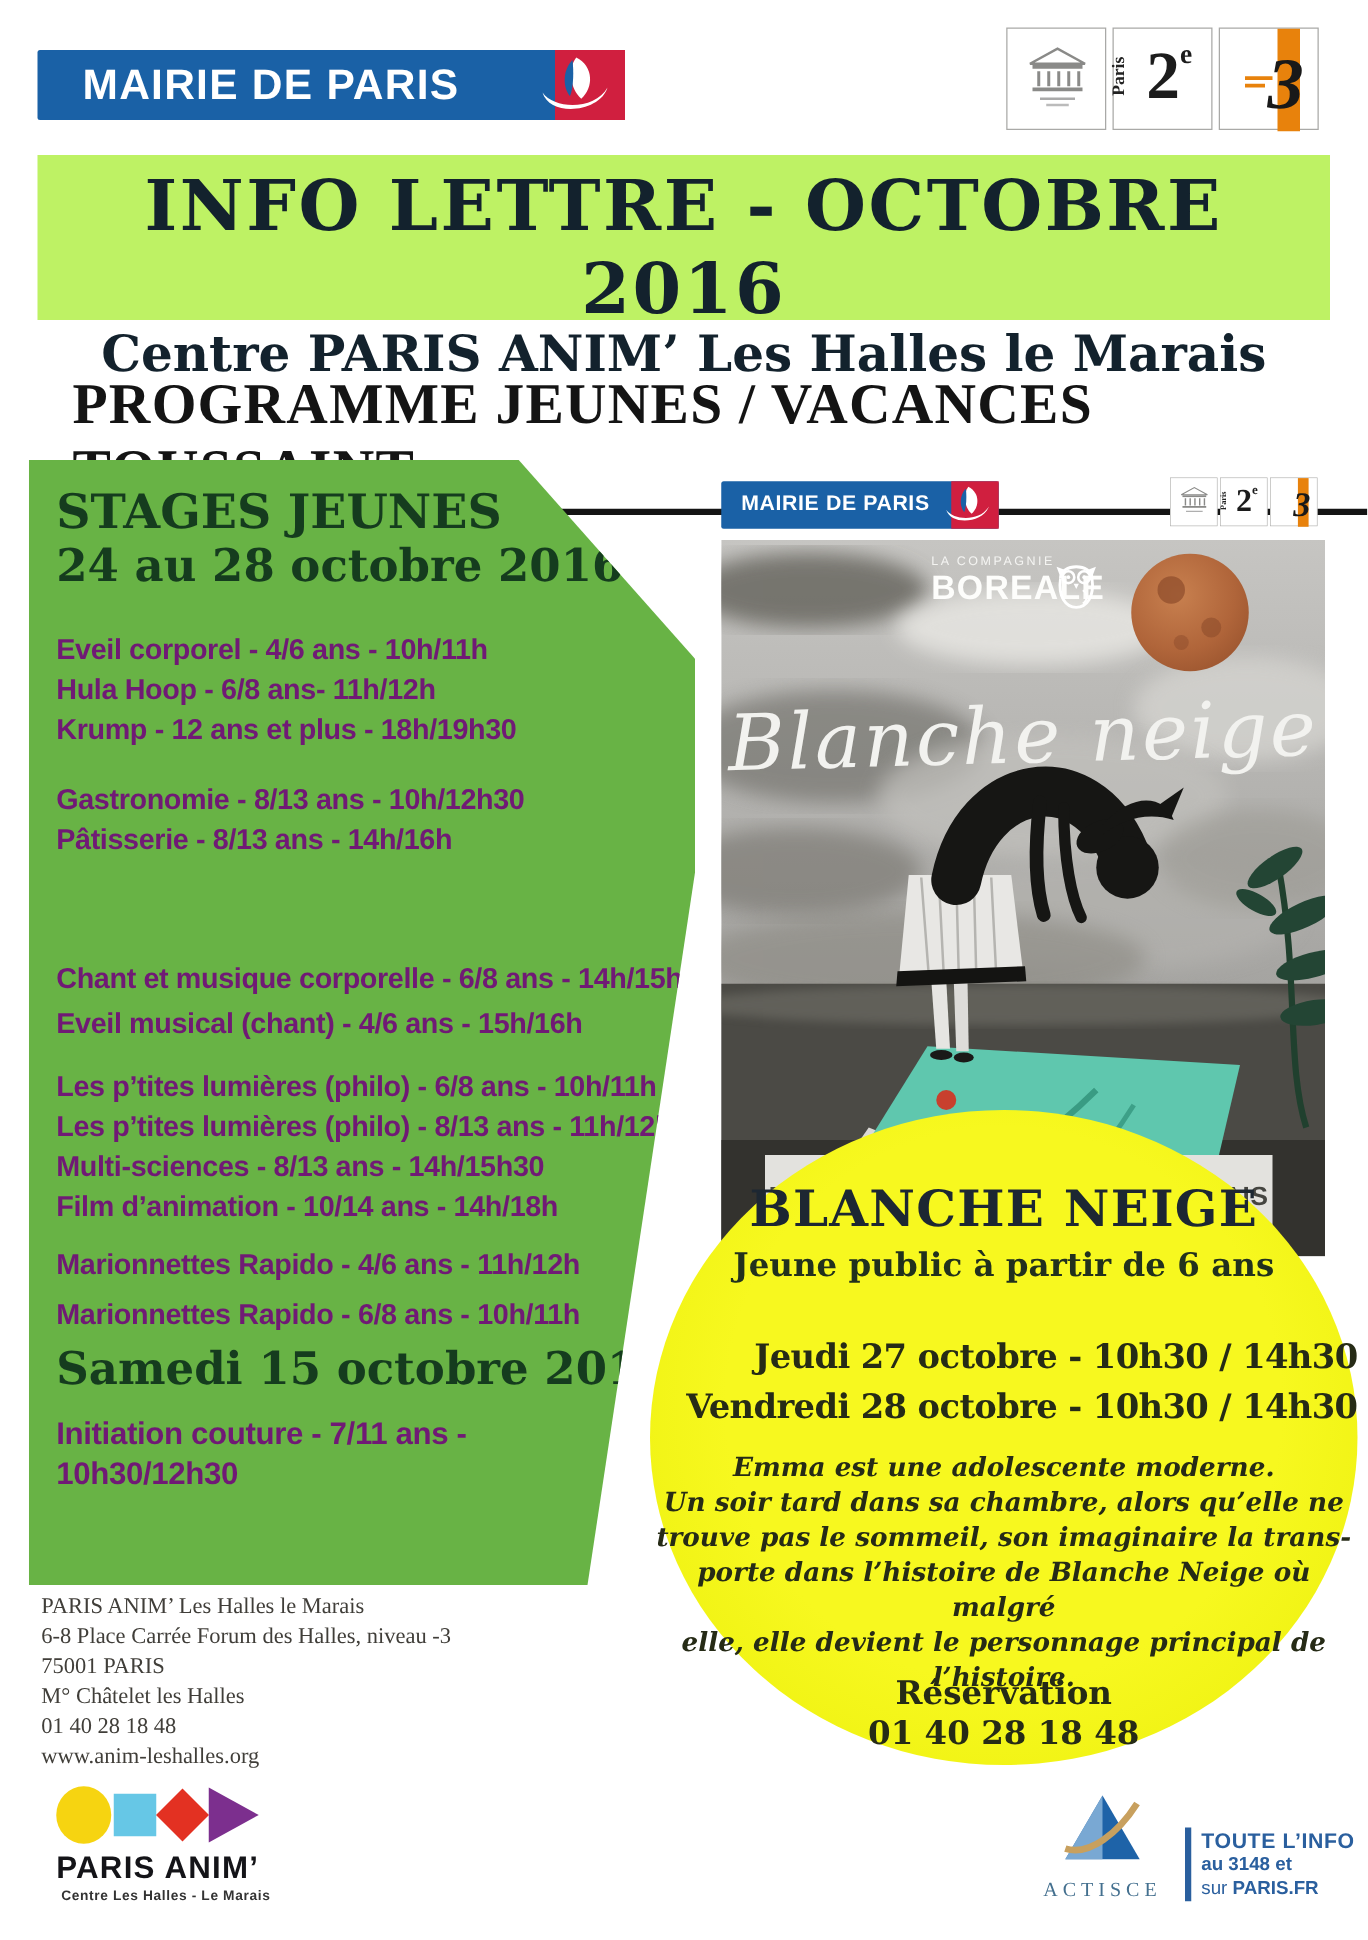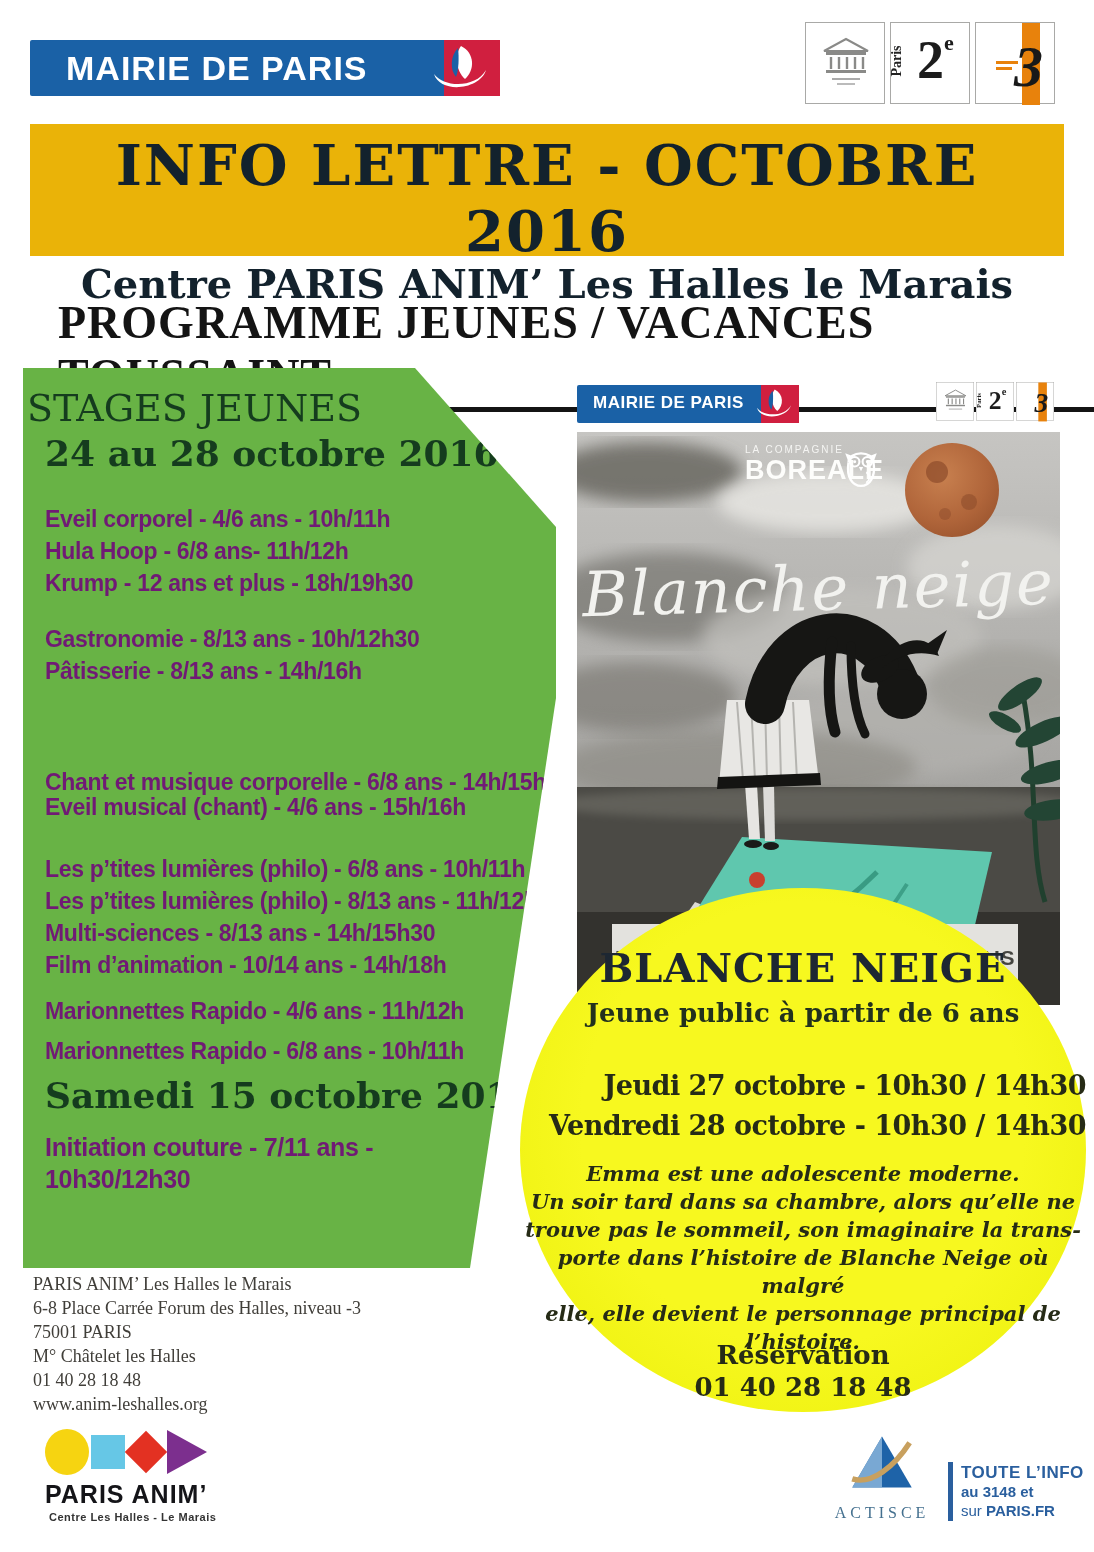--- a/index.html
+++ b/index.html
@@ -24,34 +24,34 @@
                        font-weight:bold; font-size:54px; color:#1c1c1c; }
   .logo-paris2e .sup { font-size:22px; vertical-align:28px; }
   .logo-3 .obar { position:absolute; left:46px; top:0; width:18px; height:82px; background:#e8820c; }
   .logo-3 .three { position:absolute; left:38px; top:10px; font-family:"Liberation Serif", serif;
                    font-weight:bold; font-style:italic; font-size:58px; color:#191919; }
   .logo-3 .tline { position:absolute; left:20px; height:3px; width:22px; background:#e8820c; }
   .mini-wrap { position:absolute; width:39px; height:40px; }
   .mini-wrap .logo-box { transform:scale(0.475); transform-origin:0 0; left:0; top:0; }
 
   
-  .teal-banner { position:absolute; left:30px; top:124px; width:1034px; height:132px; background:#eab308; }
+  .teal-banner { position:absolute; left:30px; top:124px; width:1034px; height:132px; background:#bef264; }
   .teal-banner .t1 { margin-top:8px; text-align:center; font-weight:bold; font-size:56px;
                      letter-spacing:2px; color:#13222d; }
   .teal-banner .t2 { text-align:center; font-weight:bold; font-size:40px; color:#13222d; margin-top:-4px; }
 
   
   .prog-head { position:absolute; left:58px; top:296px; font-family:"Liberation Serif", serif;
                font-weight:bold; font-size:46px; color:#141414; letter-spacing:1px;
                border-bottom:5px solid #141414; padding-bottom:5px; display:inline-block; }
 
   
   .green-shape { position:absolute; left:23px; top:368px; width:535px; height:900px; background:#68b345;
                  clip-path:polygon(0 0, 392px 0, 533px 159px, 533px 330px, 447px 900px, 0 900px); }
-  .gs-title { position:absolute; left:4px; top:18px; font-weight:normal; font-size:38px; color:#153c1e; }
+  .gs-title { position:absolute; left:22px; top:18px; font-weight:bold; font-size:38px; color:#153c1e; }
   .gs-date  { position:absolute; left:22px; top:64px; font-weight:bold; font-size:36px; color:#153c1e; }
   .g-item { position:absolute; left:22px; white-space:nowrap;
             font-family:"Liberation Sans", sans-serif; font-weight:bold; font-size:23px;
             letter-spacing:-0.3px; color:#701a75; }
   .gs-sat { position:absolute; left:22px; top:706px; font-weight:bold; font-size:36px; color:#153c1e; }
 
   
   .poster-banner { position:absolute; left:577px; top:385px; width:222px; height:38px;
                    background:#1a61a6; border-radius:2px; }
   .poster-banner .mtext { position:absolute; left:16px; top:8px; color:#fff;
@@ -153,21 +153,21 @@
 
   <div class="green-shape">
     <div class="gs-title">STAGES JEUNES</div>
     <div class="gs-date">24 au 28 octobre 2016</div>
     <div class="g-item" style="top:138px">Eveil corporel - 4/6 ans - 10h/11h</div>
     <div class="g-item" style="top:170px">Hula Hoop  - 6/8 ans- 11h/12h</div>
     <div class="g-item" style="top:202px">Krump - 12 ans et plus - 18h/19h30</div>
     <div class="g-item" style="top:258px">Gastronomie - 8/13 ans - 10h/12h30</div>
     <div class="g-item" style="top:290px">Pâtisserie - 8/13 ans - 14h/16h</div>
     <div class="g-item" style="top:401px">Chant et musique corporelle - 6/8 ans - 14h/15h</div>
-    <div class="g-item" style="top:426px">Eveil musical (chant) - 4/6 ans - 15h/16h</div>
+    <div class="g-item" style="top:437px">Eveil musical (chant) - 4/6 ans - 15h/16h</div>
     <div class="g-item" style="top:488px">Les p’tites lumières (philo) - 6/8 ans - 10h/11h</div>
     <div class="g-item" style="top:520px">Les p’tites lumières (philo) - 8/13 ans - 11h/12h</div>
     <div class="g-item" style="top:552px">Multi-sciences - 8/13 ans - 14h/15h30</div>
     <div class="g-item" style="top:584px">Film d’animation - 10/14 ans - 14h/18h</div>
     <div class="g-item" style="top:630px">Marionnettes Rapido - 4/6 ans - 11h/12h</div>
     <div class="g-item" style="top:670px">Marionnettes Rapido - 6/8 ans - 10h/11h</div>
     <div class="gs-sat">Samedi 15 octobre 2016</div>
     <div class="g-item" style="top:765px; font-size:25px;">Initiation couture - 7/11 ans -</div>
     <div class="g-item" style="top:797px; font-size:25px;">10h30/12h30</div>
   </div>

